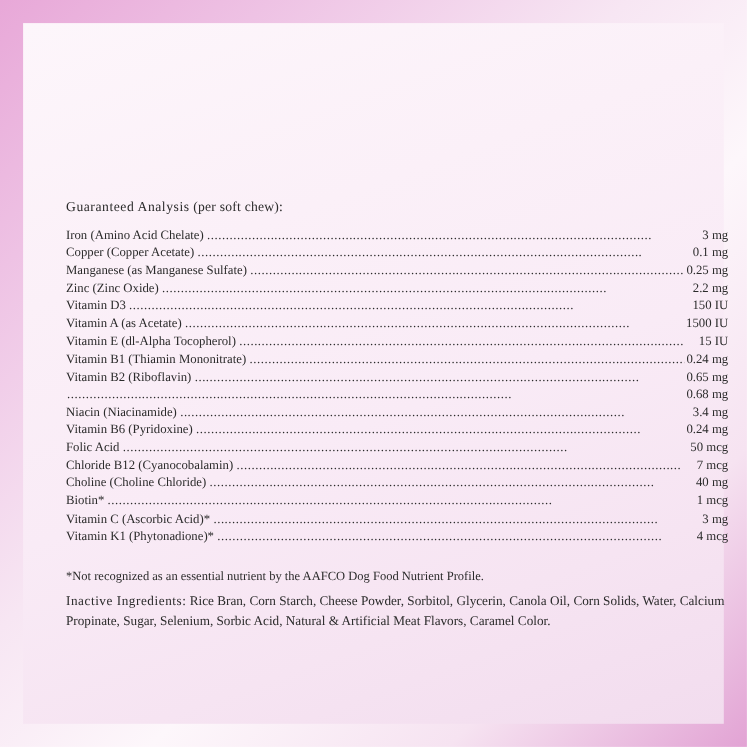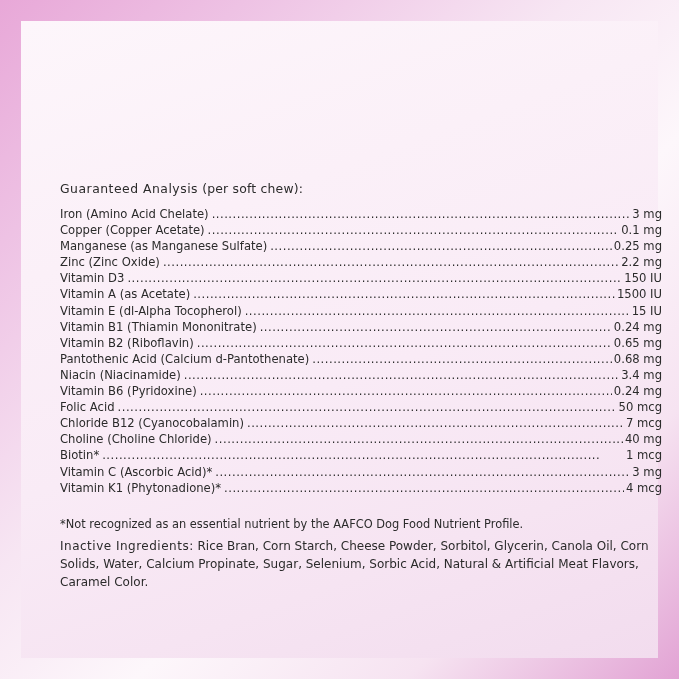--- a/index.html
+++ b/index.html
@@ -13,20 +13,21 @@
     background: #ffffff;
   }
   .page {
     position: relative;
     width: 679px;
     height: 679px;
     box-sizing: border-box;
     background:
       linear-gradient(135deg, #e8a8d8 0%, #eec2e4 18%, #f7e6f3 42%, #fdf7fb 60%, #f6e3f1 80%, #e2a3d4 100%);
     overflow: hidden;
+    font-family: Liberation Serif, serif;
   }
   .inner-panel {
     position: absolute;
     left: 21px;
     top: 21px;
     right: 21px;
     bottom: 21px;
     background:
       linear-gradient(160deg, #fdf6fb 0%, #fbf0f8 30%, #f9ebf6 55%, #f6e4f2 78%, #f2dcee 100%);
   }
@@ -141,21 +142,20 @@
             <span class="nm">Vitamin B1 (Thiamin Mononitrate)</span>
             <span class="dots">.......................................................................................................................</span>
             <span class="val">0.24 mg</span>
           </div>
           <div class="row">
             <span class="nm">Vitamin B2 (Riboflavin)</span>
             <span class="dots">.......................................................................................................................</span>
             <span class="val">0.65 mg</span>
           </div>
           <div class="row">
-            <span class="nm">Pantothenic Acid (Calcium d-Pantothenate)</span>
             <span class="dots">.......................................................................................................................</span>
             <span class="val">0.68 mg</span>
           </div>
           <div class="row">
             <span class="nm">Niacin (Niacinamide)</span>
             <span class="dots">.......................................................................................................................</span>
             <span class="val">3.4 mg</span>
           </div>
           <div class="row">
             <span class="nm">Vitamin B6 (Pyridoxine)</span>

